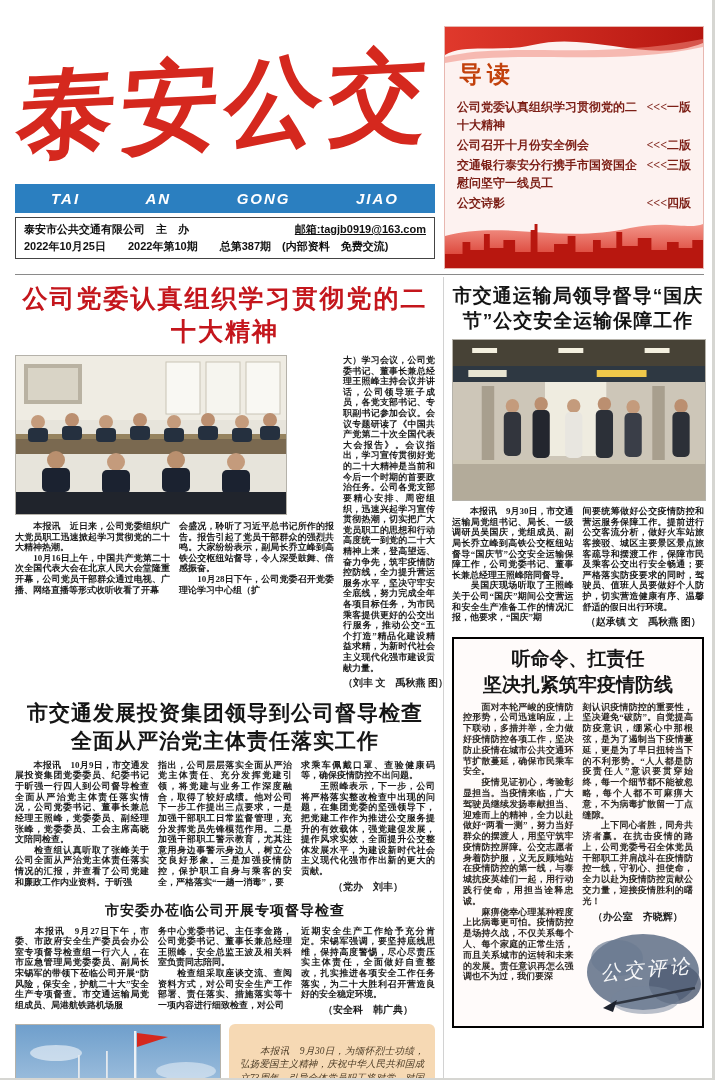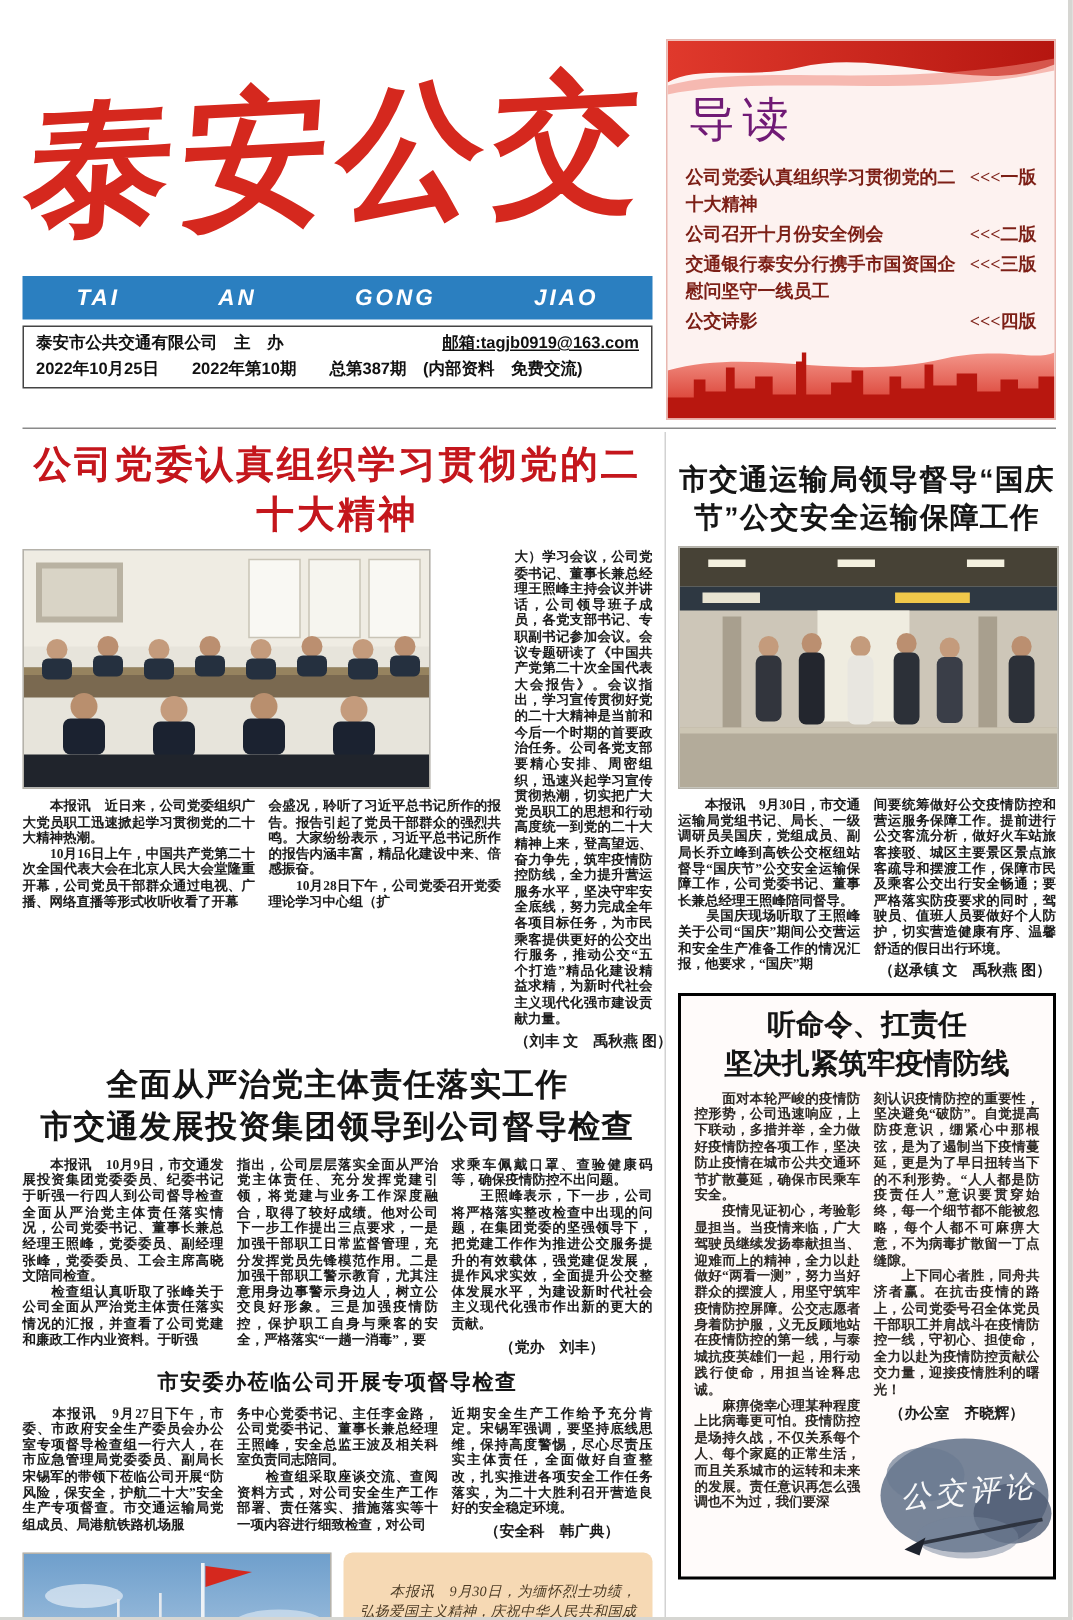--- a/index.html
+++ b/index.html
@@ -16,37 +16,37 @@
           font-style:italic;font-weight:bold;font-size:15px;display:flex;
           justify-content:space-between;padding:6px 36px;letter-spacing:2px;margin-top:0;}
   .info-box{border:1px solid #444;margin-top:4px;padding:3px 8px;font-size:11px;
           font-weight:bold;font-family:"Liberation Sans",sans-serif;color:#111;}
   .info-l1{display:flex;justify-content:space-between;line-height:1.55;}
   .info-email{text-decoration:underline;}
   .info-l2{line-height:1.55;}
   
   .guide-box{flex:1;background:#fdf2f0;border:1px solid #e8b7b0;position:relative;
           display:flex;flex-direction:column;overflow:hidden;}
-  .guide-title{font-family:"Liberation Sans",sans-serif;font-weight:normal;font-size:31px;
-          color:#701a75;letter-spacing:5px;padding:0 0 2px 14px;margin-top:-12px;position:relative;z-index:2;}
+  .guide-title{font-family:"Liberation Sans",sans-serif;font-weight:bold;font-size:23px;
+          color:#c2410c;letter-spacing:5px;padding:0 0 2px 14px;margin-top:-12px;position:relative;z-index:2;}
   .guide-list{padding:4px 12px 0 12px;flex:1;}
   .g-item{color:#7c1f16;font-weight:bold;font-size:12px;line-height:1.5;margin:2px 0;
           overflow:hidden;font-family:"Liberation Serif",serif;}
   .g-page{float:right;}
   
   .rule{border-top:1px solid #8a8a8a;margin:5px 0 2px 0;}
   .content-row{display:flex;gap:0;}
   .left-col{width:420px;}
   .right-col{flex:1;border-left:1px solid #d2d2d2;padding-left:8px;margin-left:8px;}
   
   .hl{font-family:"Liberation Sans",sans-serif;font-weight:bold;text-align:center;color:#151515;}
   .hl-main{font-size:25px;color:#c4161c;letter-spacing:2px;margin:5px 0 7px 0;}
   .hl-2l{font-size:21px;line-height:1.3;margin:9px 0 6px 0;letter-spacing:1px;}
   .hl-3{font-size:14px;margin:8px 0 6px 0;letter-spacing:1px;}
-  .hl-r{font-size:19px;line-height:1.32;margin:20px 0 6px 0;letter-spacing:1px;}
+  .hl-r{font-size:19px;line-height:1.32;margin:6px 0 6px 0;letter-spacing:1px;}
   
   .cols{display:flex;gap:9px;}
   .btxt{font-size:9px;line-height:1.18;text-align:justify;white-space:pre-line;
         color:#1c1c1c;flex:1;min-width:0;font-weight:bold;}
   .byline{text-align:center;font-weight:bold;font-size:10px;margin-top:3px;white-space:nowrap;}
   
   .photo{border:1px solid #b5b2aa;background:#ddd;overflow:hidden;line-height:0;}
   .ph1{width:270px;height:158px;}
   .ph2{width:100%;height:160px;margin:2px 0 5px 0;}
   .ph3{width:204px;height:124px;flex:none;}
@@ -180,33 +180,33 @@
                   <rect x="146" y="112" width="28" height="24" rx="5"></rect>
                 <circle cx="220" cy="106" r="9" fill="#c49b7c"></circle>
                   <rect x="206" y="114" width="28" height="24" rx="5"></rect>
               </g>
               <rect x="0" y="136" width="270" height="22" fill="#20242c"></rect>
             </svg>
           </div>
           <div class="a1-below">
             <div class="btxt">　　本报讯　近日来，公司党委组织广大党员职工迅速掀起学习贯彻党的二十大精神热潮。
 　　10月16日上午，中国共产党第二十次全国代表大会在北京人民大会堂隆重开幕，公司党员干部群众通过电视、广播、网络直播等形式收听收看了开幕</div>
-            <div class="btxt">会盛况，聆听了习近平总书记所作的报告。报告引起了党员干部群众的强烈共鸣。大家纷纷表示，习近平总书记所作的报告内涵丰富，精品化建设中来、倍感振奋。
+            <div class="btxt">会盛况，聆听了习近平总书记所作的报告。报告引起了党员干部群众的强烈共鸣。大家纷纷表示，副局长乔立峰到高铁公交枢纽站督导，令人深受鼓舞、倍感振奋。
 　　10月28日下午，公司党委召开党委理论学习中心组（扩</div>
           </div>
         </div>
         <div style="flex:1;min-width:0;">
           <div class="btxt" style="flex:none;">大）学习会议，公司党委书记、董事长兼总经理王照峰主持会议并讲话，公司领导班子成员，各党支部书记、专职副书记参加会议。会议专题研读了《中国共产党第二十次全国代表大会报告》。会议指出，学习宣传贯彻好党的二十大精神是当前和今后一个时期的首要政治任务。公司各党支部要精心安排、周密组织，迅速兴起学习宣传贯彻热潮，切实把广大党员职工的思想和行动高度统一到党的二十大精神上来，登高望远、奋力争先，筑牢疫情防控防线，全力提升营运服务水平，坚决守牢安全底线，努力完成全年各项目标任务，为市民乘客提供更好的公交出行服务，推动公交“五个打造”精品化建设精益求精，为新时代社会主义现代化强市建设贡献力量。</div>
           <div class="byline">（刘丰 文　禹秋燕 图）</div>
         </div>
       </div>
 
       <div class="hl hl-2l">
+        <div>市交通发展投资集团领导到公司督导检查</div>
         <div>全面从严治党主体责任落实工作</div>
-        <div>市交通发展投资集团领导到公司督导检查</div>
       </div>
       <div class="cols">
         <div class="btxt">　　本报讯　10月9日，市交通发展投资集团党委委员、纪委书记于昕强一行四人到公司督导检查全面从严治党主体责任落实情况，公司党委书记、董事长兼总经理王照峰，党委委员、副经理张峰，党委委员、工会主席高晓文陪同检查。
 　　检查组认真听取了张峰关于公司全面从严治党主体责任落实情况的汇报，并查看了公司党建和廉政工作内业资料。于昕强</div>
         <div class="btxt">指出，公司层层落实全面从严治党主体责任、充分发挥党建引领，将党建与业务工作深度融合，取得了较好成绩。他对公司下一步工作提出三点要求，一是加强干部职工日常监督管理，充分发挥党员先锋模范作用。二是加强干部职工警示教育，尤其注意用身边事警示身边人，树立公交良好形象。三是加强疫情防控，保护职工自身与乘客的安全，严格落实“一趟一消毒”，要</div>
         <div style="flex:1;min-width:0;">
           <div class="btxt" style="flex:none;">求乘车佩戴口罩、查验健康码等，确保疫情防控不出问题。
 　　王照峰表示，下一步，公司将严格落实整改检查中出现的问题，在集团党委的坚强领导下，把党建工作作为推进公交服务提升的有效载体，强党建促发展，提作风求实效，全面提升公交整体发展水平，为建设新时代社会主义现代化强市作出新的更大的贡献。</div>
           <div class="byline">（党办　刘丰）</div>
         </div>

